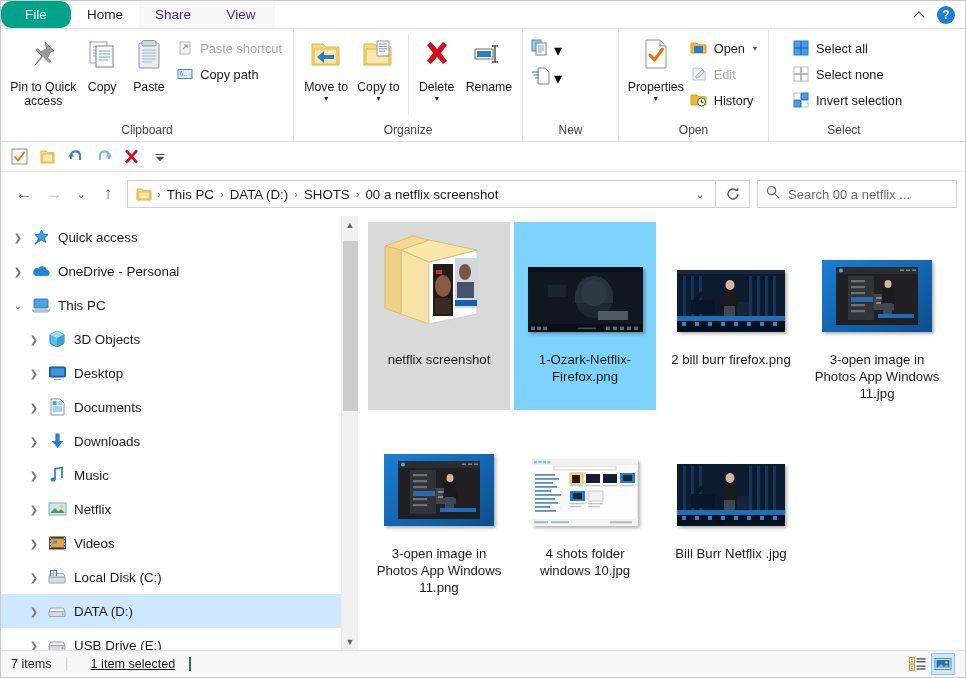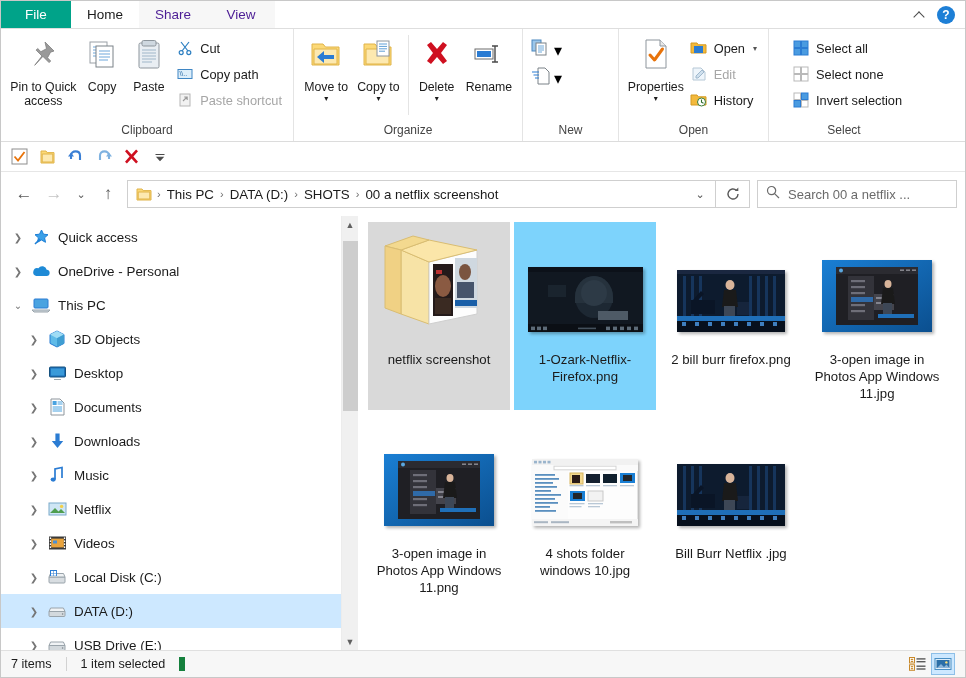--- a/index.html
+++ b/index.html
@@ -22,21 +22,21 @@
     display: flex; align-items: stretch;
     position: relative;
     border-bottom: 1px solid #dedede;
   }
   .tab {
     display: flex; align-items: center; justify-content: center;
     font-size: 13.5px; color: #4c1d95;
     padding: 0 16px; min-width: 68px;
     cursor: default;
   }
-  .tab.file { background: #00a389; color: #ffffff; min-width: 70px; }
+  .tab.file { background: #00a389; color: #ffffff; min-width: 70px; border-radius: 11px; }
   .tab.active { background: #ffffff; color: #1b1b1b; }
   .tabstrip .spacer { flex: 1; background: #ffffff; }
   .tabstrip .rightbtns {
     display: flex; align-items: center; gap: 10px;
     padding: 0 10px; background: #ffffff;
   }
   .chev-up {
     width: 13px; height: 13px; position: relative; display: inline-block;
   }
   .chev-up::before {
@@ -184,22 +184,22 @@
 
   
   .shot { box-shadow: 2px 2px 3px rgba(0,0,0,0.3); position: relative; overflow: hidden; }
 
   
   .status {
     height: 27px; background: #f7f7f7; border-top: 1px solid #e0e0e0;
     display: flex; align-items: center; padding: 0 10px;
     font-size: 12.6px; color: #1b1b1b; position: relative;
   }
-  .status .seg { padding-right: 14px; margin-right: 14px; border-right: 1px solid #d2d2d2; }
-  .status .seg.last { border-right: 6px solid #15803d; }
+  .status .seg { padding-right: 14px; margin-right: 24px; border-right: 1px solid #d2d2d2; }
+  .status .seg.last { border-right: 2px solid #15803d; text-decoration: underline; }
   .status .grow { flex: 1; }
   .viewbtn {
     width: 24px; height: 22px; display: flex; align-items: center; justify-content: center;
     cursor: default; margin-left: 2px;
   }
   .viewbtn.active { background: #cde8ff; border: 1px solid #8dbfe8; }
 
   .watermark {
     position: absolute; right: 14px; bottom: 30px;
     font-family: "Liberation Serif", serif; font-size: 21px;
@@ -268,49 +268,37 @@
               <rect x="7" y="6" width="20" height="25" rx="1.5" fill="#e9eef3" stroke="#8d959c"></rect>
               <rect x="10" y="3.5" width="14" height="5.5" rx="1.5" fill="#cfd8e0" stroke="#8d959c"></rect>
               <g stroke="#9fb5c9" stroke-width="1.1">
                   <path d="M10 13h14M10 16h14M10 19h14M10 22h14M10 25h10"></path>
                 </g>
             </svg>
           </span>
           <span class="lbl">Paste</span>
         </div>
         <div class="smallcol">
-          <div class="smallbtn">
+          <div class="smallbtn dim">
             <span class="sico">
               <svg width="16" height="16" viewBox="0 0 16 16">
-                <g stroke="#2d7fc1" stroke-width="1.2" fill="none">
-                  <path d="M4 2l7 9M12 2l-7 9"></path>
-                  <circle cx="4.2" cy="12.6" r="2"></circle>
-                    <circle cx="11.8" cy="12.6" r="2"></circle>
-                </g>
+                <rect x="3" y="2" width="10" height="12" fill="#f2f2f2" stroke="#b6b6b6"></rect>
+                <path d="M6 9l4-4M7.2 5h3v3" stroke="#9a9a9a" stroke-width="1.1" fill="none"></path>
               </svg>
             </span>
-            <span>Cut</span>
+            <span>Paste shortcut</span>
           </div>
           <div class="smallbtn">
             <span class="sico">
               <svg width="16" height="16" viewBox="0 0 16 16">
                 <rect x="1" y="3.5" width="14" height="9" fill="#ddeefa" stroke="#3f86c4"></rect>
                 <text x="2.4" y="10.4" font-size="7" fill="#2b6ea8" font-family="Liberation Sans, sans-serif">\\..</text>
               </svg>
             </span>
             <span>Copy path</span>
-          </div>
-          <div class="smallbtn dim">
-            <span class="sico">
-              <svg width="16" height="16" viewBox="0 0 16 16">
-                <rect x="3" y="2" width="10" height="12" fill="#f2f2f2" stroke="#b6b6b6"></rect>
-                <path d="M6 9l4-4M7.2 5h3v3" stroke="#9a9a9a" stroke-width="1.1" fill="none"></path>
-              </svg>
-            </span>
-            <span>Paste shortcut</span>
           </div>
         </div>
       </div>
       <div class="glabel">Clipboard</div>
     </div>
 
     <div class="rgroup" style="width:229px">
       <div class="gbody">
         <div class="bigbtn" style="width:54px">
           <span class="ico">

